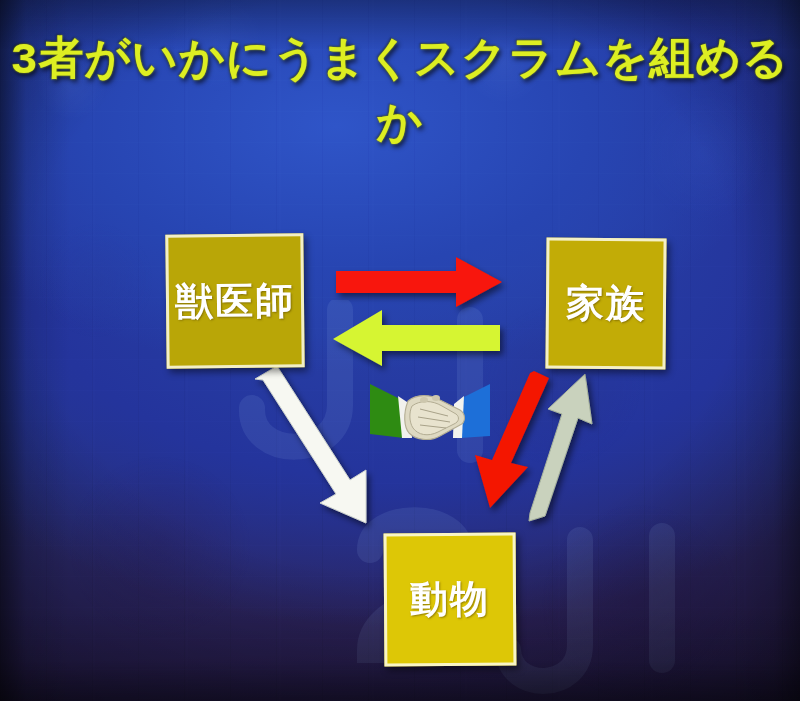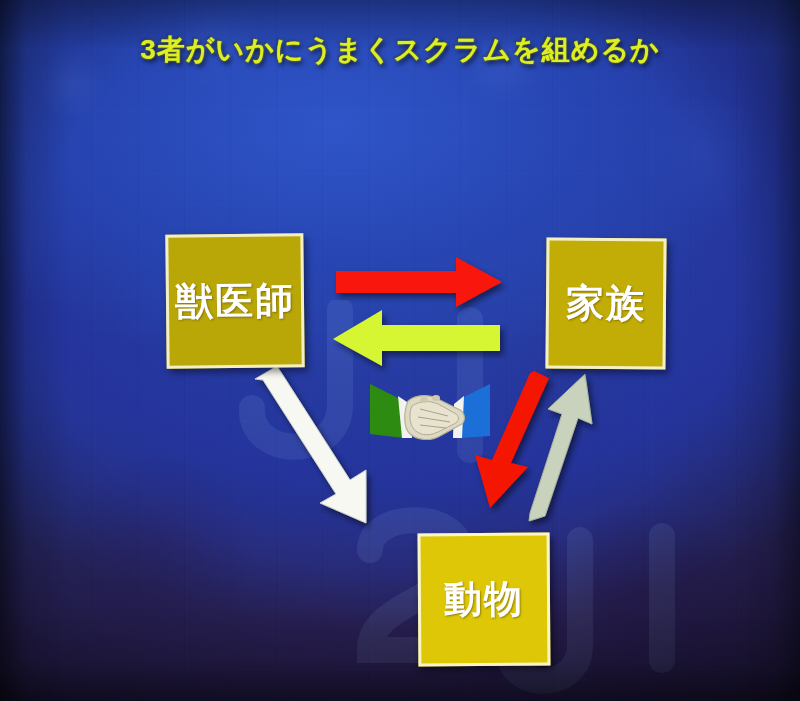--- a/index.html
+++ b/index.html
@@ -78,28 +78,28 @@
 
   
   .title {
     position: absolute;
     left: 0;
     top: 30px;
     width: 800px;
     text-align: center;
     color: #ddee22;
     font-weight: bold;
-    font-size: 28px;
+    font-size: 45px;
     line-height: 1.42;
     letter-spacing: 1px;
     text-shadow:
       0 0 2px rgba(190,210,10,.9),
       2px 3px 5px rgba(0,0,0,.75),
       -1px -1px 2px rgba(0,0,0,.5);
-    font-family: Liberation Sans, sans-serif;
+    font-family: Liberation Mono, monospace;
   }
   .title-line { display: block; }
 
   
   .role-box {
     position: absolute;
     display: flex;
     align-items: center;
     justify-content: center;
     color: #ffffff;
@@ -121,21 +121,20 @@
     left: 546px; top: 238px;
     width: 120px; height: 131px;
     background: #c2ac06;
     transform: rotate(0.5deg);
   }
   #box-animal {
     left: 384px; top: 533px;
     width: 132px; height: 133px;
     background: #ddc706;
     transform: rotate(-0.4deg);
-    margin-left: 34px;
   }
 
   
   .arrow-layer {
     position: absolute;
     inset: 0;
     pointer-events: none;
   }
   .arrow-layer polygon { pointer-events: auto; }
 

